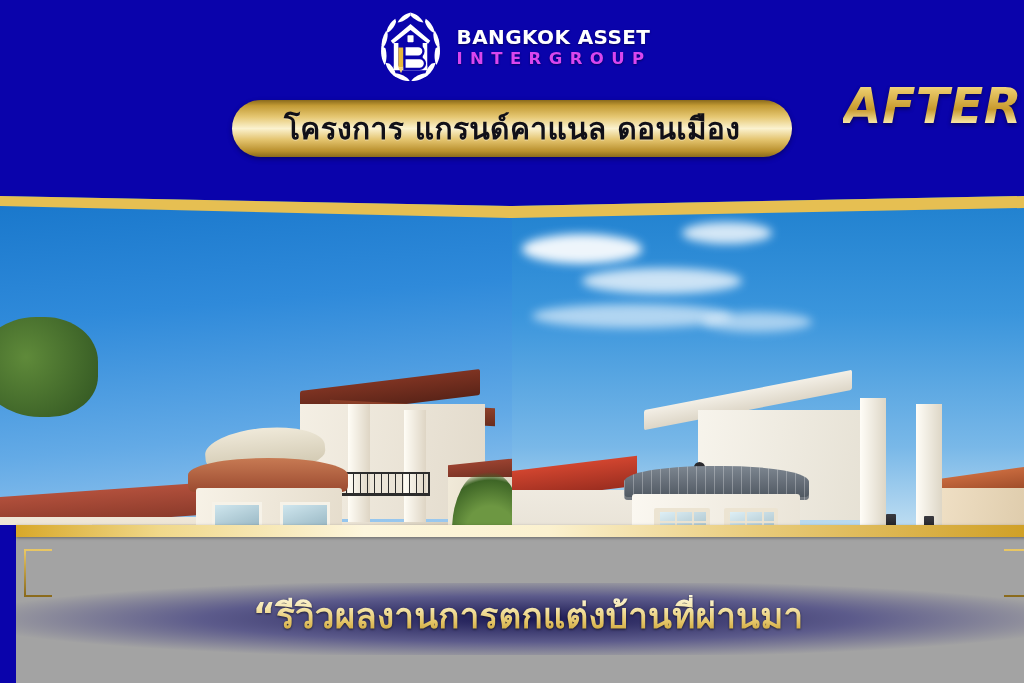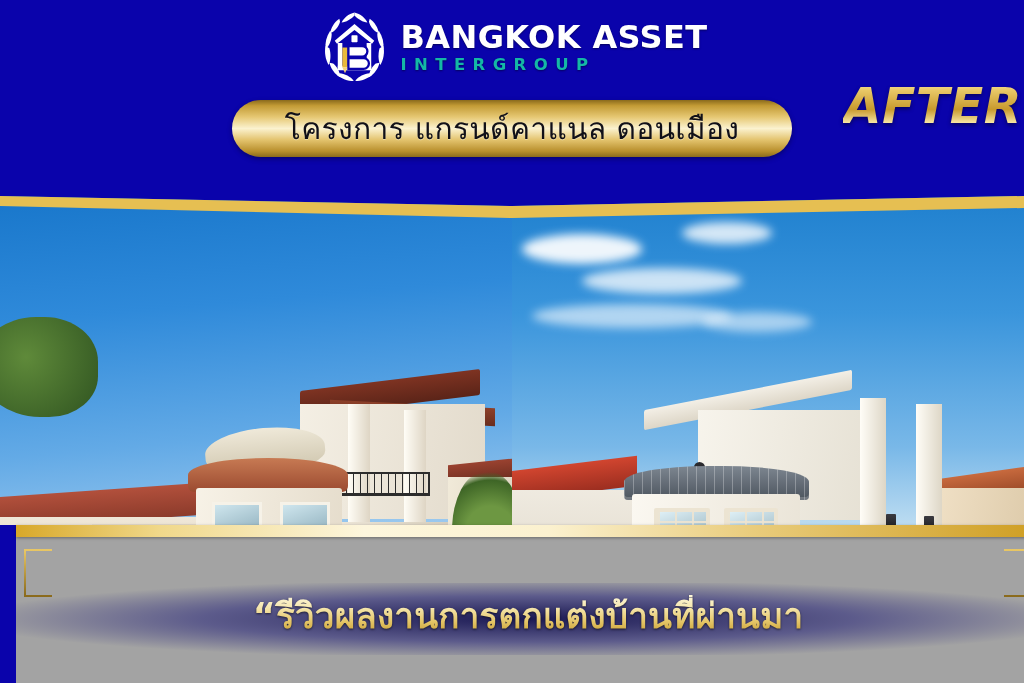--- a/index.html
+++ b/index.html
@@ -21,27 +21,27 @@
   }
 
   .logo-lockup{
     position:absolute; left:50%; top:8px;
     transform:translateX(-50%);
     display:flex; align-items:center; gap:8px;
   }
   .emblem{ width:76px; height:76px; position:relative; flex:0 0 auto; }
   .brand-block{ display:flex; flex-direction:column; line-height:1; padding-top:2px;}
   .brand-main{
-    font-size:32px; font-weight:bold; color:#ffffff;
+    font-size:20px; font-weight:bold; color:#ffffff;
     letter-spacing:.4px;
     font-family:"DejaVu Sans","Liberation Sans",sans-serif;
     text-shadow:0 1px 2px rgba(0,0,0,.45);
   }
   .brand-sub{
-    font-size:16.5px; font-weight:bold; color:#14b8a6;
+    font-size:16.5px; font-weight:bold; color:#d946ef;
     letter-spacing:7.4px; margin-top:4px;
     text-shadow:0 1px 2px rgba(0,0,0,.45);
   }
 
   
   .ba-word{
     position:absolute; top:78px;
     font-size:49px; font-weight:bold; font-style:italic;
     letter-spacing:.5px;
     background:linear-gradient(180deg,#fdf3c4 0%,#e8c766 22%,#c79a2e 55%,#f6e39f 78%,#d9ae45 100%);
@@ -54,21 +54,21 @@
 
   
   .title-pill{
     position:absolute; left:50%; top:100px; transform:translateX(-50%);
     width:560px; height:57px; border-radius:29px;
     background:linear-gradient(180deg,#8a6a1c 0%,#c39b35 10%,#e6c874 30%,#fbf2cf 50%,#e3c36d 70%,#b88f2c 90%,#8a6a1c 100%);
     display:flex; align-items:center; justify-content:center;
     box-shadow:0 2px 5px rgba(0,0,0,.35);
   }
   .title-pill-text{
-    font-size:30px; font-weight:normal; color:#111018;
+    font-size:30px; font-weight:bold; color:#111018;
     letter-spacing:.3px; white-space:nowrap;
     text-shadow:0 1px 0 rgba(255,255,255,.35);
     line-height:1;
   }
 
   
   .stage{
     position:absolute; left:0; top:172px; width:1024px; height:353px;
     display:flex; overflow:hidden; z-index:2;
   }

